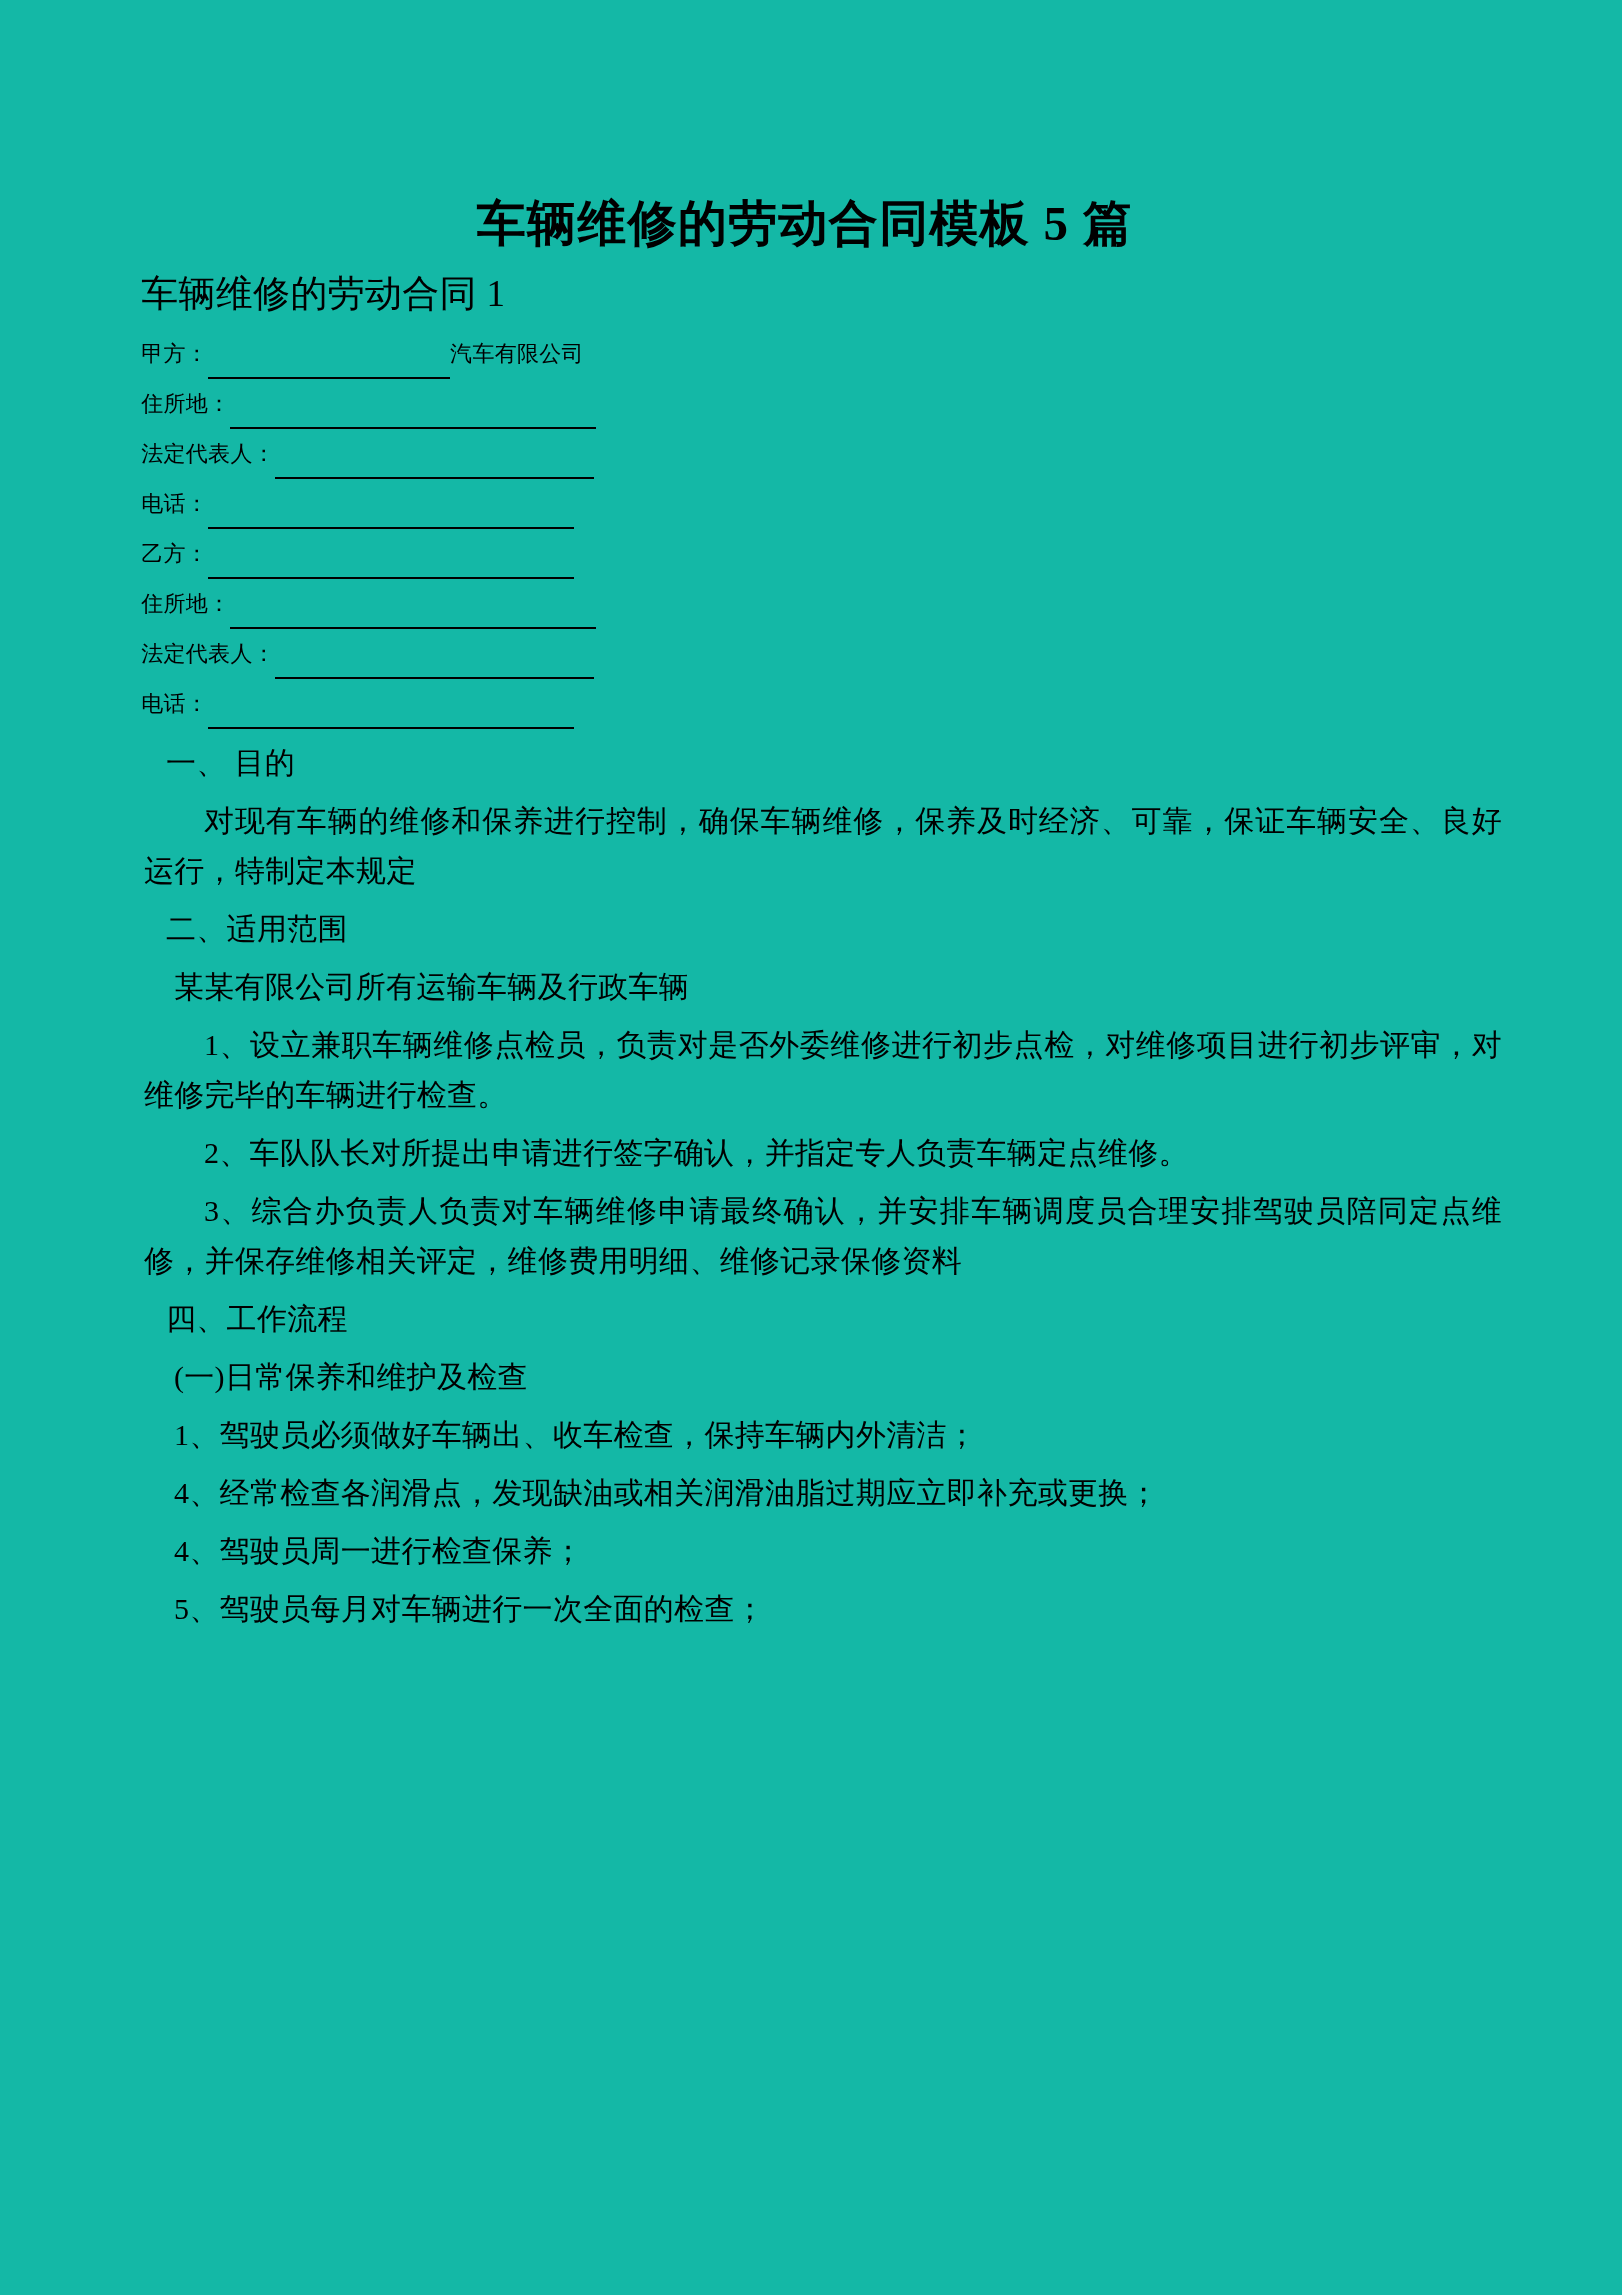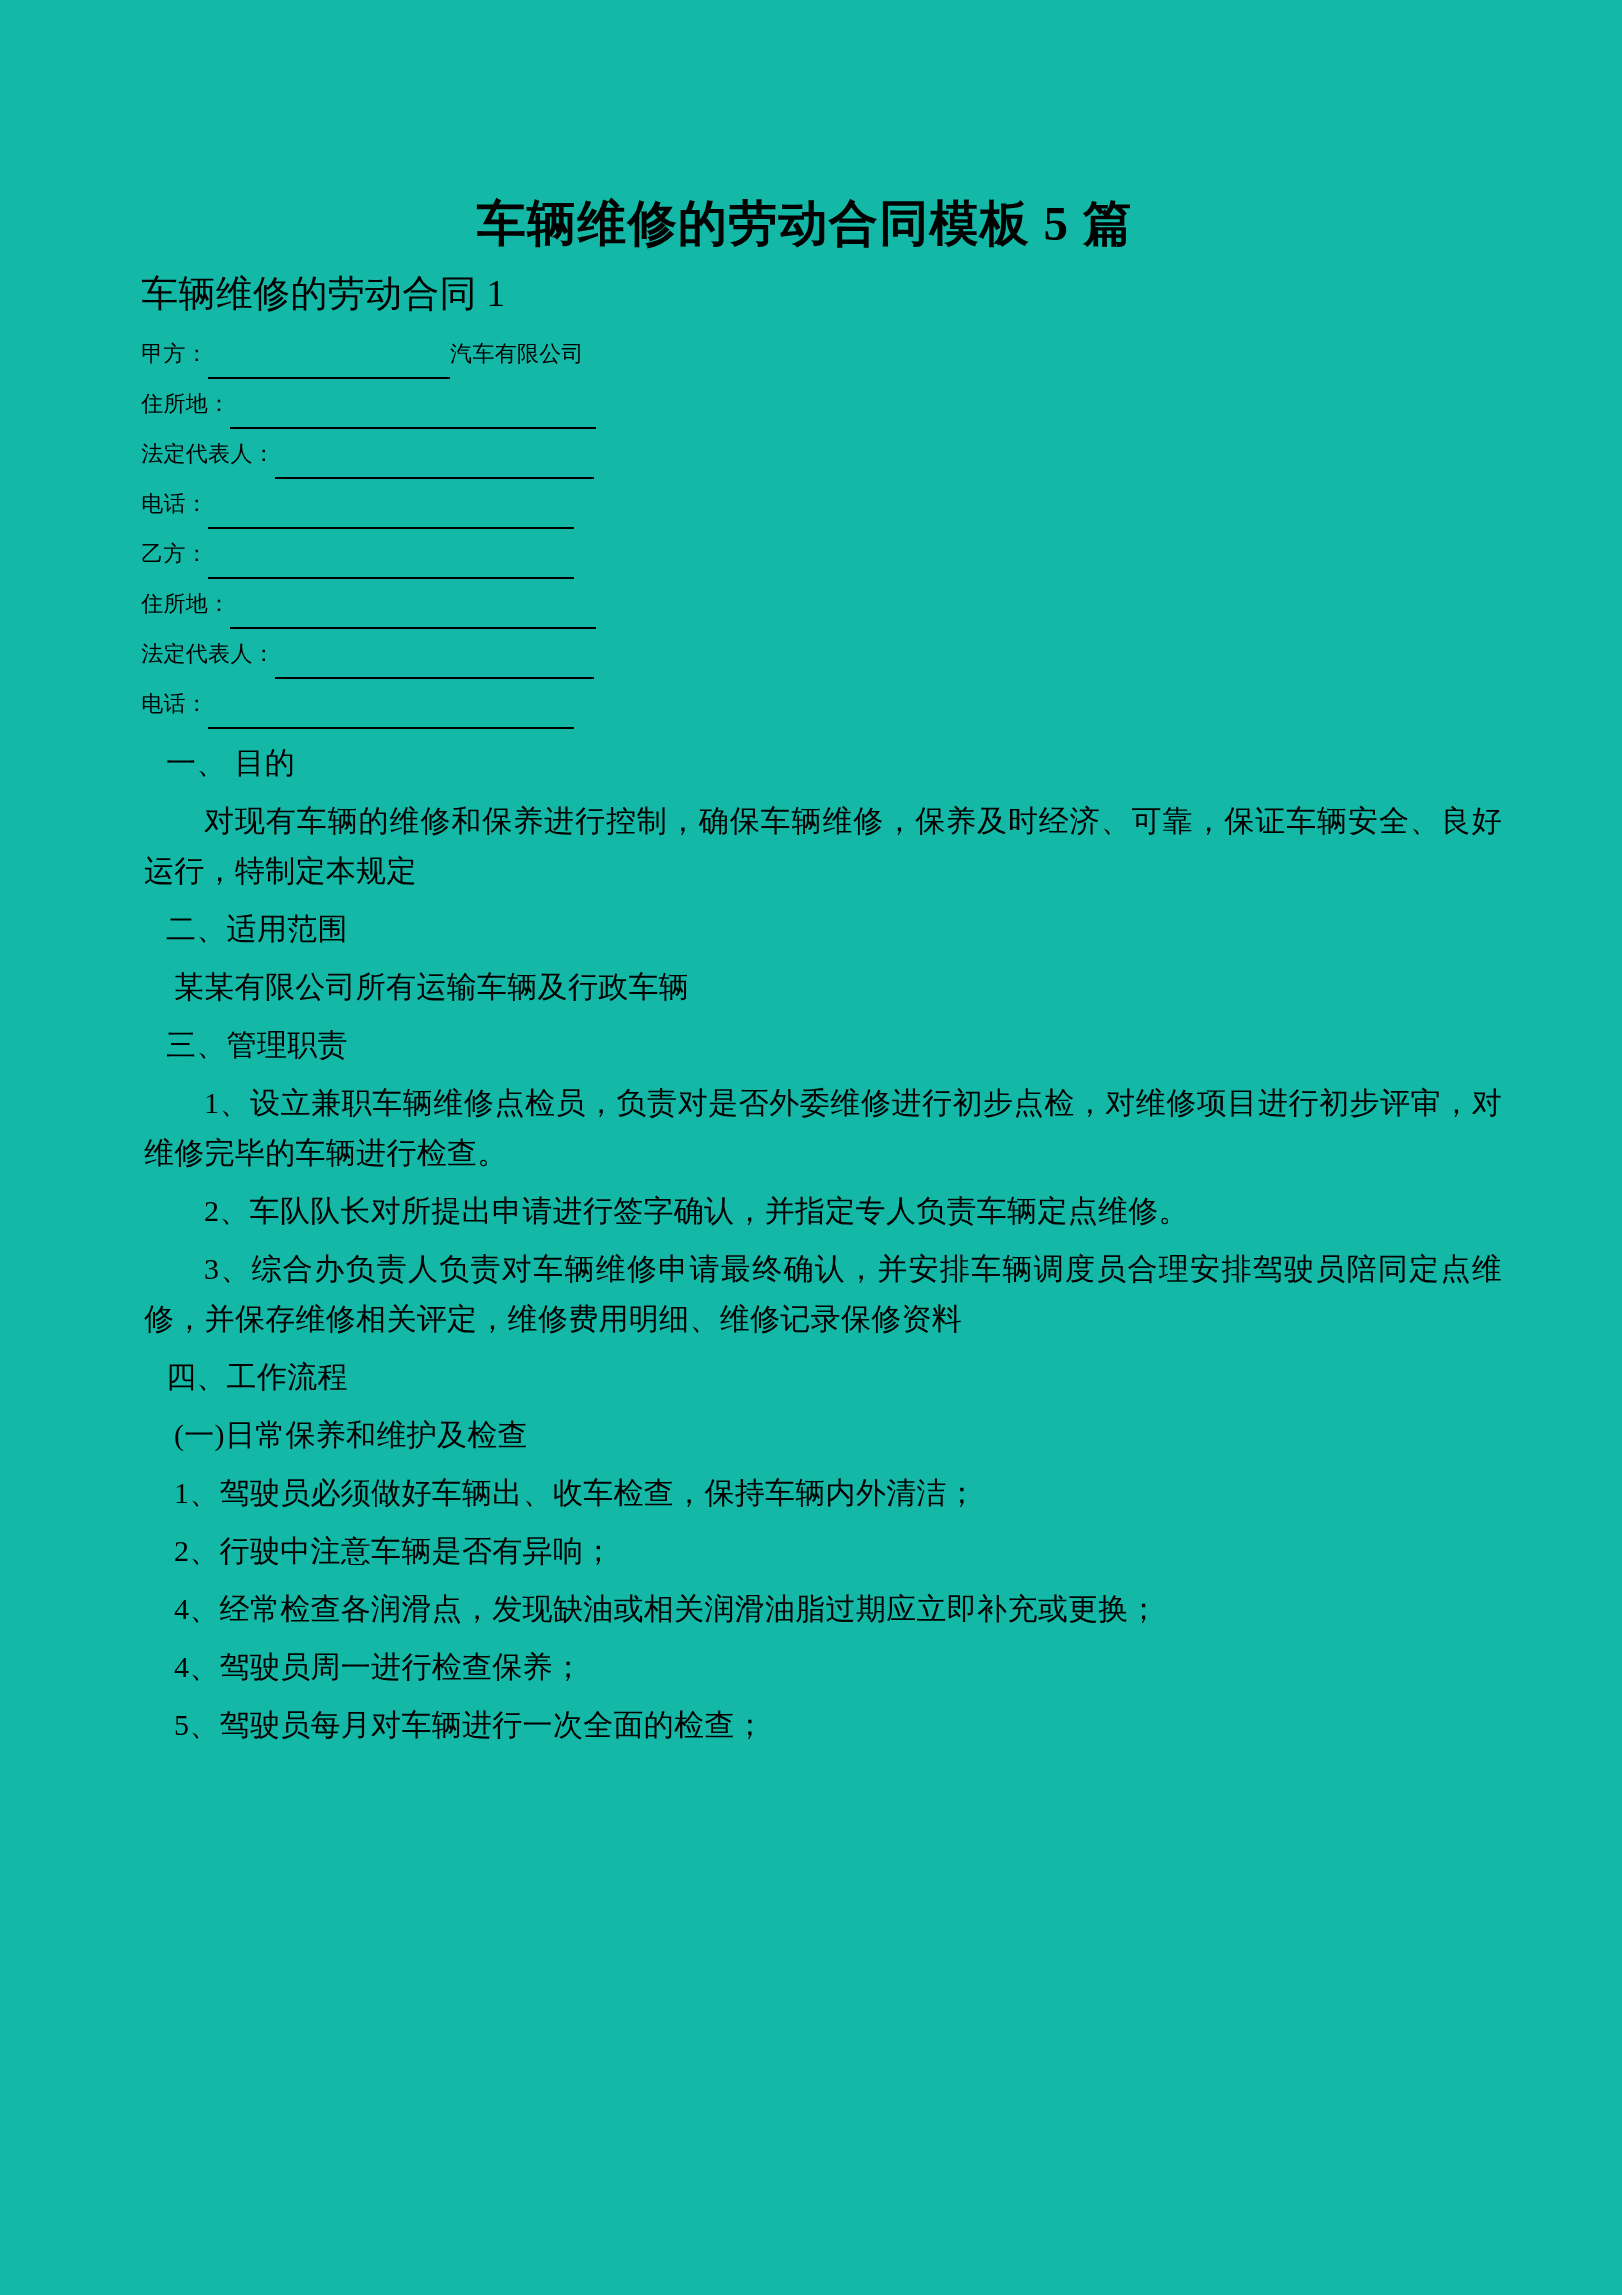--- a/index.html
+++ b/index.html
@@ -159,28 +159,26 @@
     </div>
 
     <div class="gap-sm"></div>
 
     <p class="heading">一、 目的</p>
     <p class="para indent">对现有车辆的维修和保养进行控制，确保车辆维修，保养及时经济、可靠，保证车辆安全、良好运行，特制定本规定</p>
 
     <p class="heading">二、适用范围</p>
     <p class="para small-indent">某某有限公司所有运输车辆及行政车辆</p>
 
-    <p class="heading">三、管理职责</p>
     <p class="para indent">1、设立兼职车辆维修点检员，负责对是否外委维修进行初步点检，对维修项目进行初步评审，对维修完毕的车辆进行检查。</p>
     <p class="para indent">2、车队队长对所提出申请进行签字确认，并指定专人负责车辆定点维修。</p>
     <p class="para indent">3、综合办负责人负责对车辆维修申请最终确认，并安排车辆调度员合理安排驾驶员陪同定点维修，并保存维修相关评定，维修费用明细、维修记录保修资料</p>
 
     <p class="heading">四、工作流程</p>
     <p class="para small-indent">(一)日常保养和维护及检查</p>
     <p class="para small-indent">1、驾驶员必须做好车辆出、收车检查，保持车辆内外清洁；</p>
-    <p class="para small-indent">2、行驶中注意车辆是否有异响；</p>
     <p class="para small-indent">4、经常检查各润滑点，发现缺油或相关润滑油脂过期应立即补充或更换；</p>
     <p class="para small-indent">4、驾驶员周一进行检查保养；</p>
     <p class="para small-indent">5、驾驶员每月对车辆进行一次全面的检查；</p>
 
   </div>
 </div>
 
 
 </body></html>

